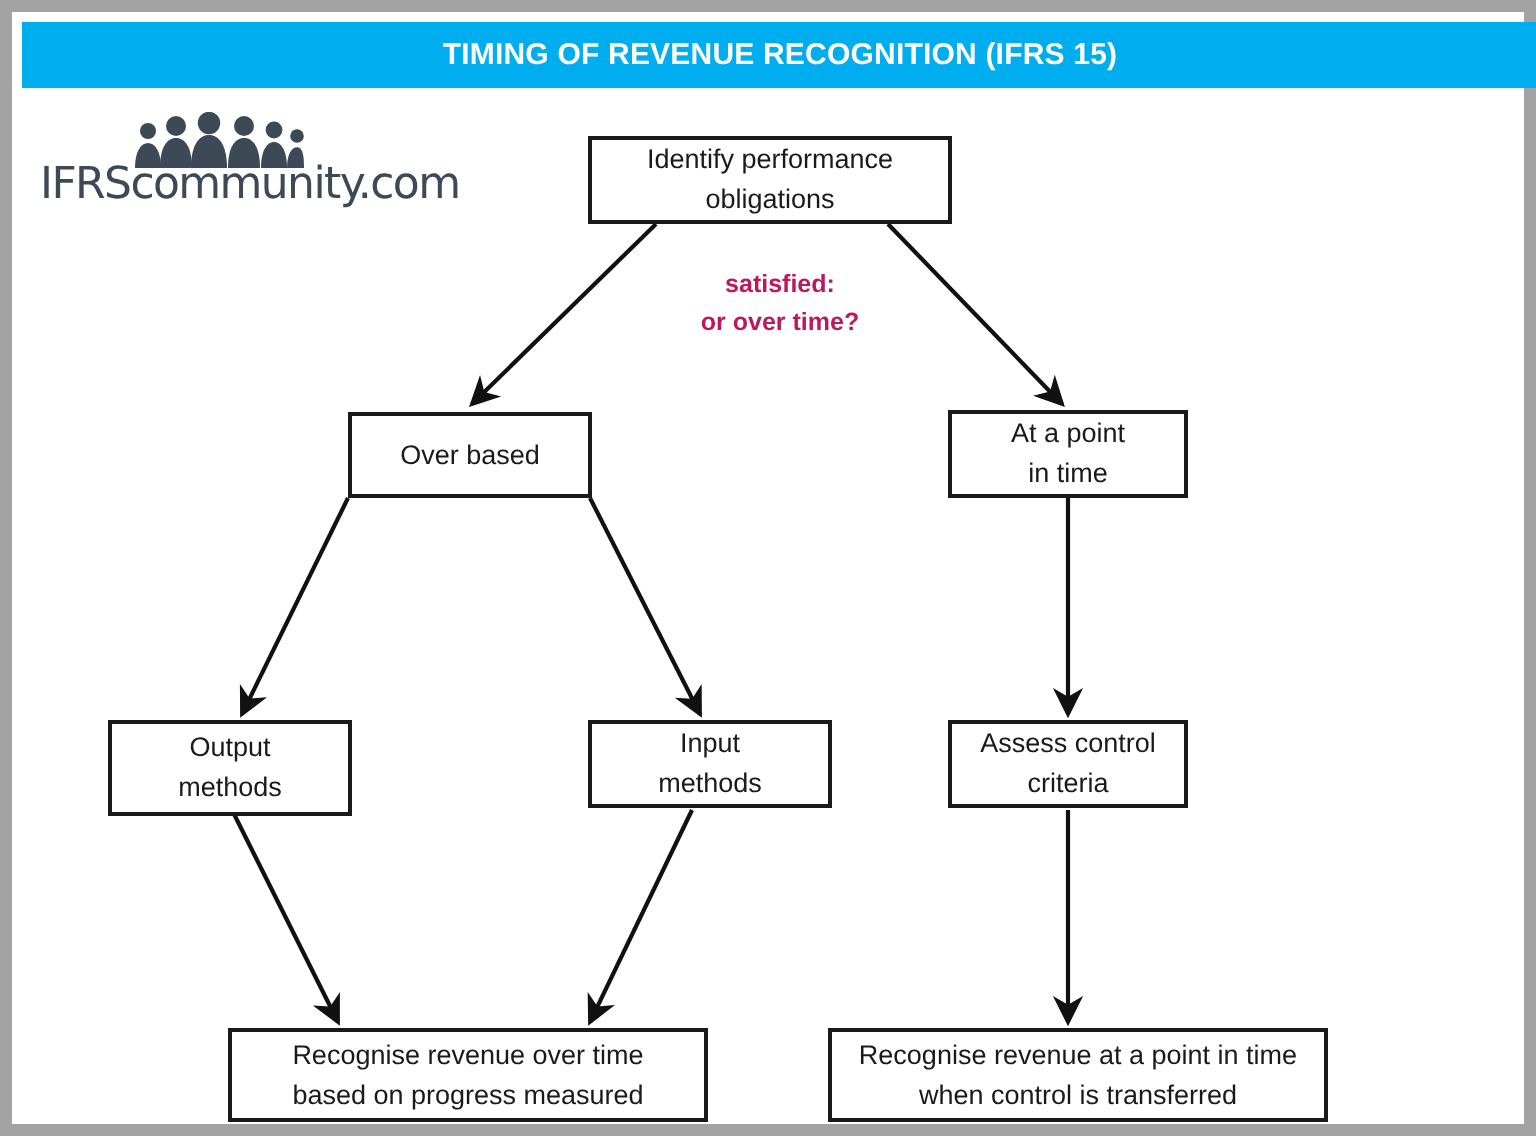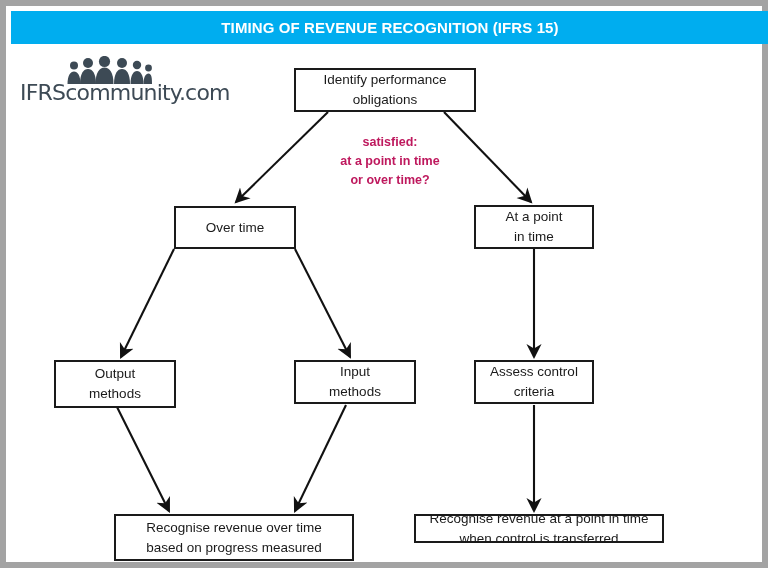--- a/index.html
+++ b/index.html
@@ -164,21 +164,21 @@
 
   <div class="node" style="left:288px; top:62px; width:182px; height:44px;">
     <div>
       <span>Identify performance</span>
       <span>obligations</span>
     </div>
   </div>
 
   <div class="node" style="left:168px; top:200px; width:122px; height:43px;">
     <div>
-      <span>Over time</span>
+      <span>Over based</span>
     </div>
   </div>
 
   <div class="node" style="left:468px; top:199px; width:120px; height:44px;">
     <div>
       <span>At a point</span>
       <span>in time</span>
     </div>
   </div>
 
@@ -203,27 +203,26 @@
     </div>
   </div>
 
   <div class="node" style="left:468px; top:354px; width:120px; height:44px;">
     <div>
       <span>Assess control</span>
       <span>criteria</span>
     </div>
   </div>
 
-  <div class="node" style="left:408px; top:508px; width:250px; height:29px;">
+  <div class="node" style="left:408px; top:508px; width:250px; height:47px;">
     <div>
       <span>Recognise revenue at a point in time</span>
       <span>when control is transferred</span>
     </div>
   </div>
 
   <div class="edge-label" style="left:312px; top:127px; width:144px;">
     <div>satisfied:</div>
-    <div>at a point in time</div>
     <div>or over time?</div>
   </div>
 
 
 </div>
 
 </body></html>

